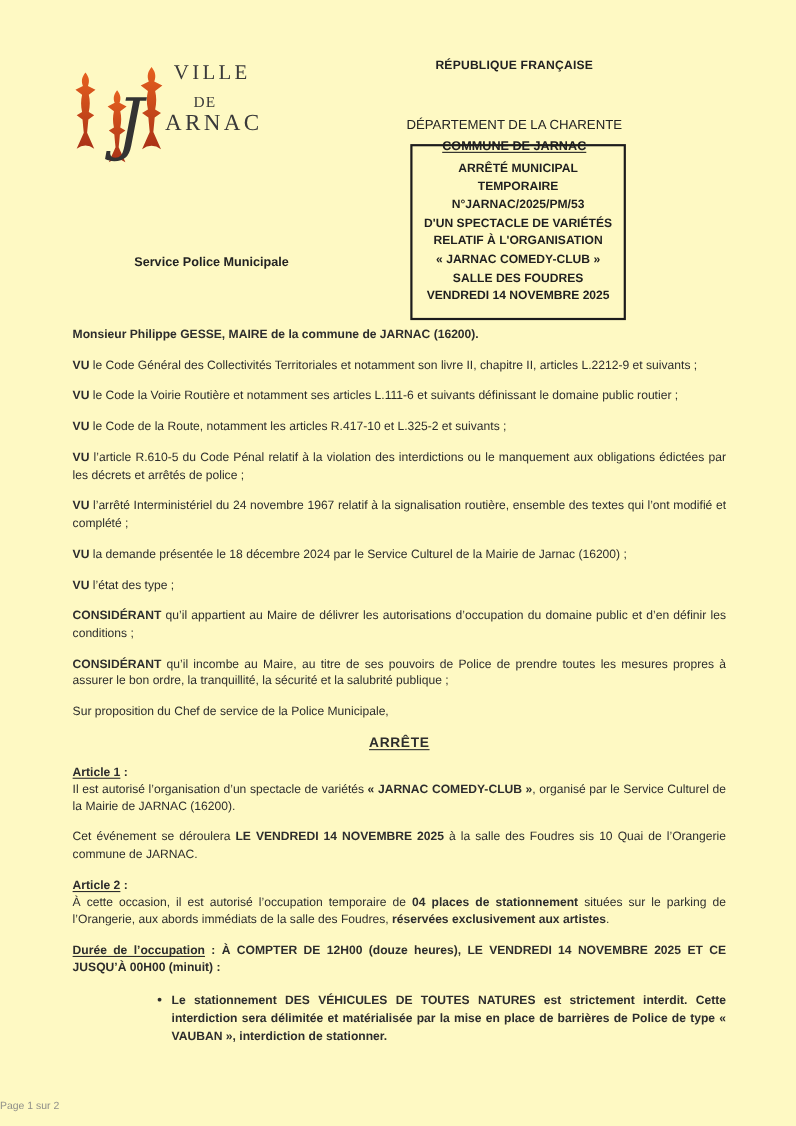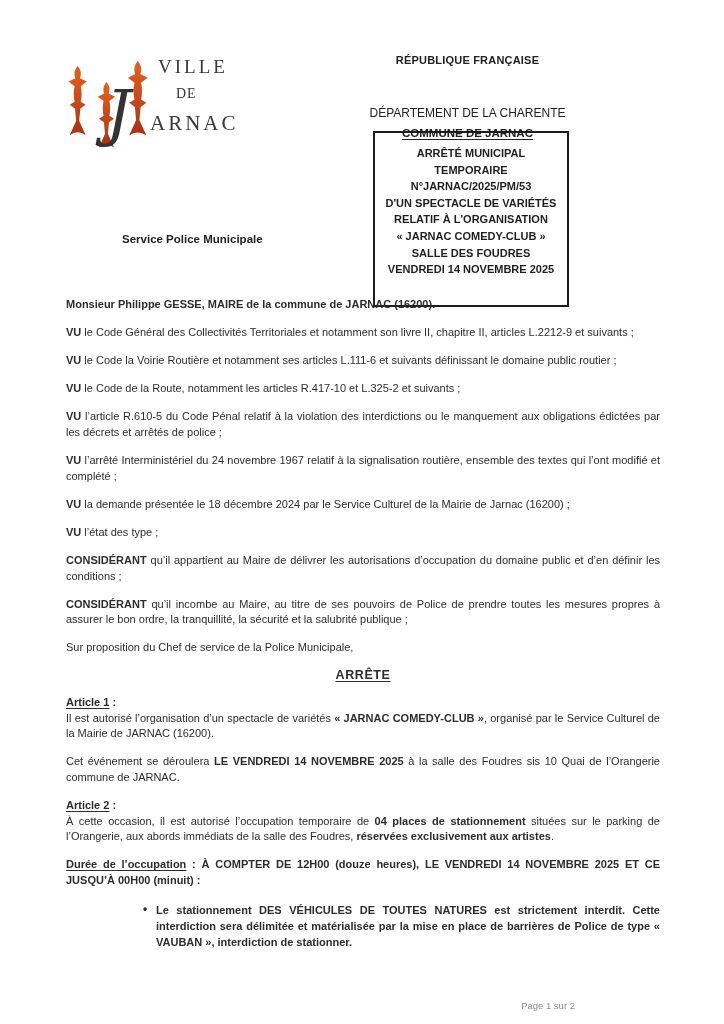--- a/index.html
+++ b/index.html
@@ -1,20 +1,20 @@
 <!DOCTYPE html>
 <html lang="fr"><head>
 <meta charset="utf-8">
 <style>
   html,body{margin:0;padding:0;background:#e9e9e9;}
   .page{
     position:relative;
     width:724px;height:1024px;
     margin:0 auto;
-    background:#ffffff;
+    background:#fef9c3;
     overflow:hidden;
     font-family:"Liberation Sans","DejaVu Sans",sans-serif;
     color:#2d2d2d;
     box-shadow:0 0 4px rgba(0,0,0,.25);
   }
   
   .logo-fish{position:absolute;left:64px;top:60px;}
   .logo-ville{
     position:absolute;left:158px;top:56px;
     font-family:"Liberation Serif","DejaVu Serif",serif;
@@ -24,21 +24,21 @@
     position:absolute;left:176px;top:86px;
     font-family:"Liberation Serif","DejaVu Serif",serif;
     font-size:14px;letter-spacing:1px;color:#3a3a3a;
   }
   .logo-j{
     position:absolute;left:106px;top:82px;
     font-family:"DejaVu Serif",serif;
     font-style:italic;font-size:62px;line-height:1;color:#333;
   }
   .logo-arnac{
-    position:absolute;left:150px;top:111px;
+    position:absolute;left:150px;top:99px;
     font-family:"Liberation Serif","DejaVu Serif",serif;
     font-size:21px;letter-spacing:3px;color:#3a3a3a;
   }
   .service{
     position:absolute;left:122px;top:233px;
     font-size:11.5px;font-weight:bold;color:#222;
   }
   .rf-block{
     position:absolute;left:360px;top:54px;width:215px;
     text-align:center;color:#222;
@@ -49,21 +49,21 @@
     margin-bottom:6px;letter-spacing:.2px;
   }
   .departement{font-size:12px;margin-bottom:7px;margin-top:40px;}
   .commune{
     font-size:11.5px;font-weight:bold;
     text-decoration:underline;text-underline-offset:2px;
   }
   .notice-box{
     position:absolute;left:373px;top:131px;width:182px;
     border:2px solid #1c1c1c;
-    padding:12px 5px 27px 5px;
+    padding:12px 5px 11px 5px;
     text-align:center;font-weight:bold;font-size:11px;
     line-height:16.6px;color:#1f1f1f;
   }
   
   .doc-body{
     position:absolute;left:66px;top:297px;width:594px;
     font-size:11px;line-height:15.6px;color:#2d2d2d;
   }
   .doc-body p{margin:0 0 12.5px 0;}
   .just{text-align:justify;}
@@ -81,21 +81,21 @@
   }
   .bullet-marker{
     flex:0 0 auto;width:13px;font-size:12px;font-weight:bold;line-height:15.6px;
   }
   .bullet-text{
     flex:1 1 auto;text-align:justify;font-weight:bold;line-height:16px;
   }
   
   .page-footer{
     position:absolute;left:0;top:1000px;width:575px;
-    text-align:right;font-size:9.5px;color:#8f8f89;
+    text-align:left;font-size:9.5px;color:#8f8f89;
   }
 </style>
 </head>
 <body>
 
 <div class="page">
 
   <svg class="logo-fish" width="96" height="98" viewBox="0 0 96 98" aria-hidden="true">
     <defs>
       <linearGradient id="fg" x1="0" y1="0" x2="0" y2="1">

